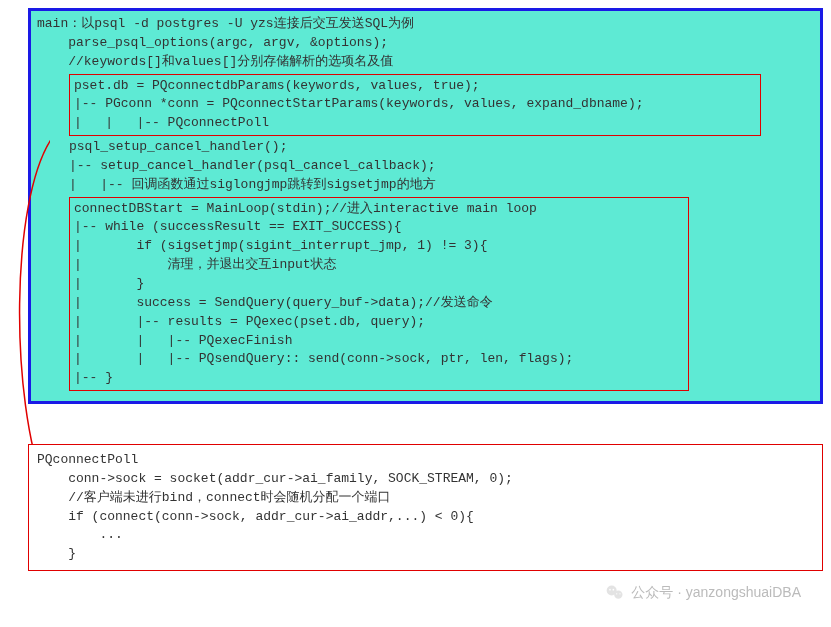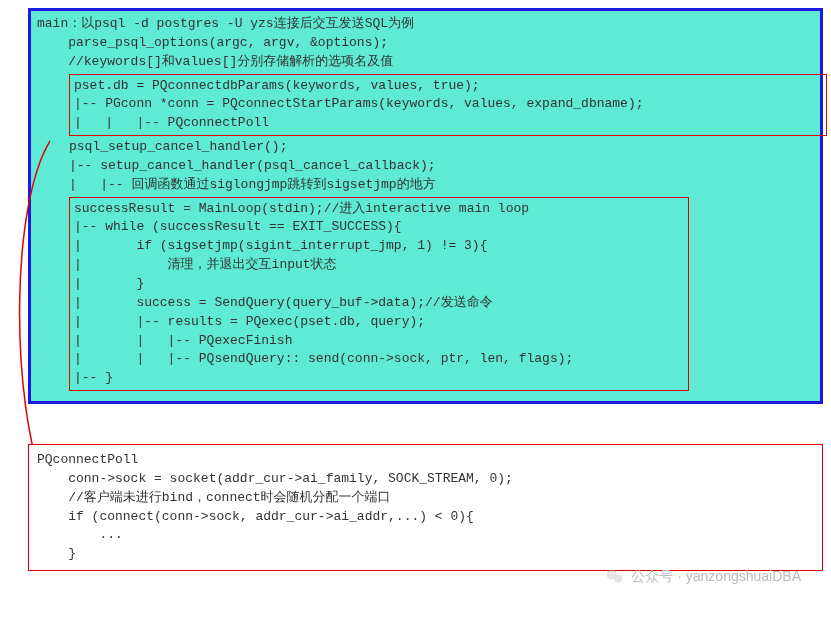--- a/index.html
+++ b/index.html
@@ -23,21 +23,21 @@
   }
   .code-line {
     white-space: pre;
     line-height: 1.45;
     font-family: "Courier New", Consolas, monospace;
   }
   .red-box {
     border: 1px solid #e00000;
     margin: 2px 0 2px 32px;
     padding: 2px 4px;
-    width: 758px;
+    width: 692px;
   }
   .red-box-2 {
     border: 1px solid #e00000;
     margin: 2px 0 2px 32px;
     padding: 2px 4px;
     width: 620px;
   }
   .indent1 { padding-left: 32px; }
   .lower-box {
     border: 1px solid #e00000;
@@ -50,21 +50,21 @@
   }
   .arrow-svg {
     position: absolute;
     left: 0px;
     top: 120px;
     pointer-events: none;
   }
   .watermark {
     position: absolute;
     right: 30px;
-    bottom: 40px;
+    bottom: 24px;
     color: #bbb;
     font-family: sans-serif;
     font-size: 14px;
     display: flex;
     align-items: center;
     gap: 6px;
   }
   .wechat-icon {
     width: 20px;
     height: 20px;
@@ -83,21 +83,21 @@
     <div class="code-line">pset.db = PQconnectdbParams(keywords, values, true);</div>
     <div class="code-line">|-- PGconn *conn = PQconnectStartParams(keywords, values, expand_dbname);</div>
     <div class="code-line">|   |   |-- PQconnectPoll</div>
   </div>
 
   <div class="code-line indent1">psql_setup_cancel_handler();</div>
   <div class="code-line indent1">|-- setup_cancel_handler(psql_cancel_callback);</div>
   <div class="code-line indent1">|   |-- 回调函数通过siglongjmp跳转到sigsetjmp的地方</div>
 
   <div class="red-box-2">
-    <div class="code-line">successResult = MainLoop(stdin);//进入interactive main loop</div>
+    <div class="code-line">connectDBStart = MainLoop(stdin);//进入interactive main loop</div>
     <div class="code-line">|-- while (successResult == EXIT_SUCCESS){</div>
     <div class="code-line">|       if (sigsetjmp(sigint_interrupt_jmp, 1) != 3){</div>
     <div class="code-line">|           清理，并退出交互input状态</div>
     <div class="code-line">|       }</div>
     <div class="code-line">|       success = SendQuery(query_buf-&gt;data);//发送命令</div>
     <div class="code-line">|       |-- results = PQexec(pset.db, query);</div>
     <div class="code-line">|       |   |-- PQexecFinish</div>
     <div class="code-line">|       |   |-- PQsendQuery:: send(conn-&gt;sock, ptr, len, flags);</div>
     <div class="code-line">|-- }</div>
   </div>

